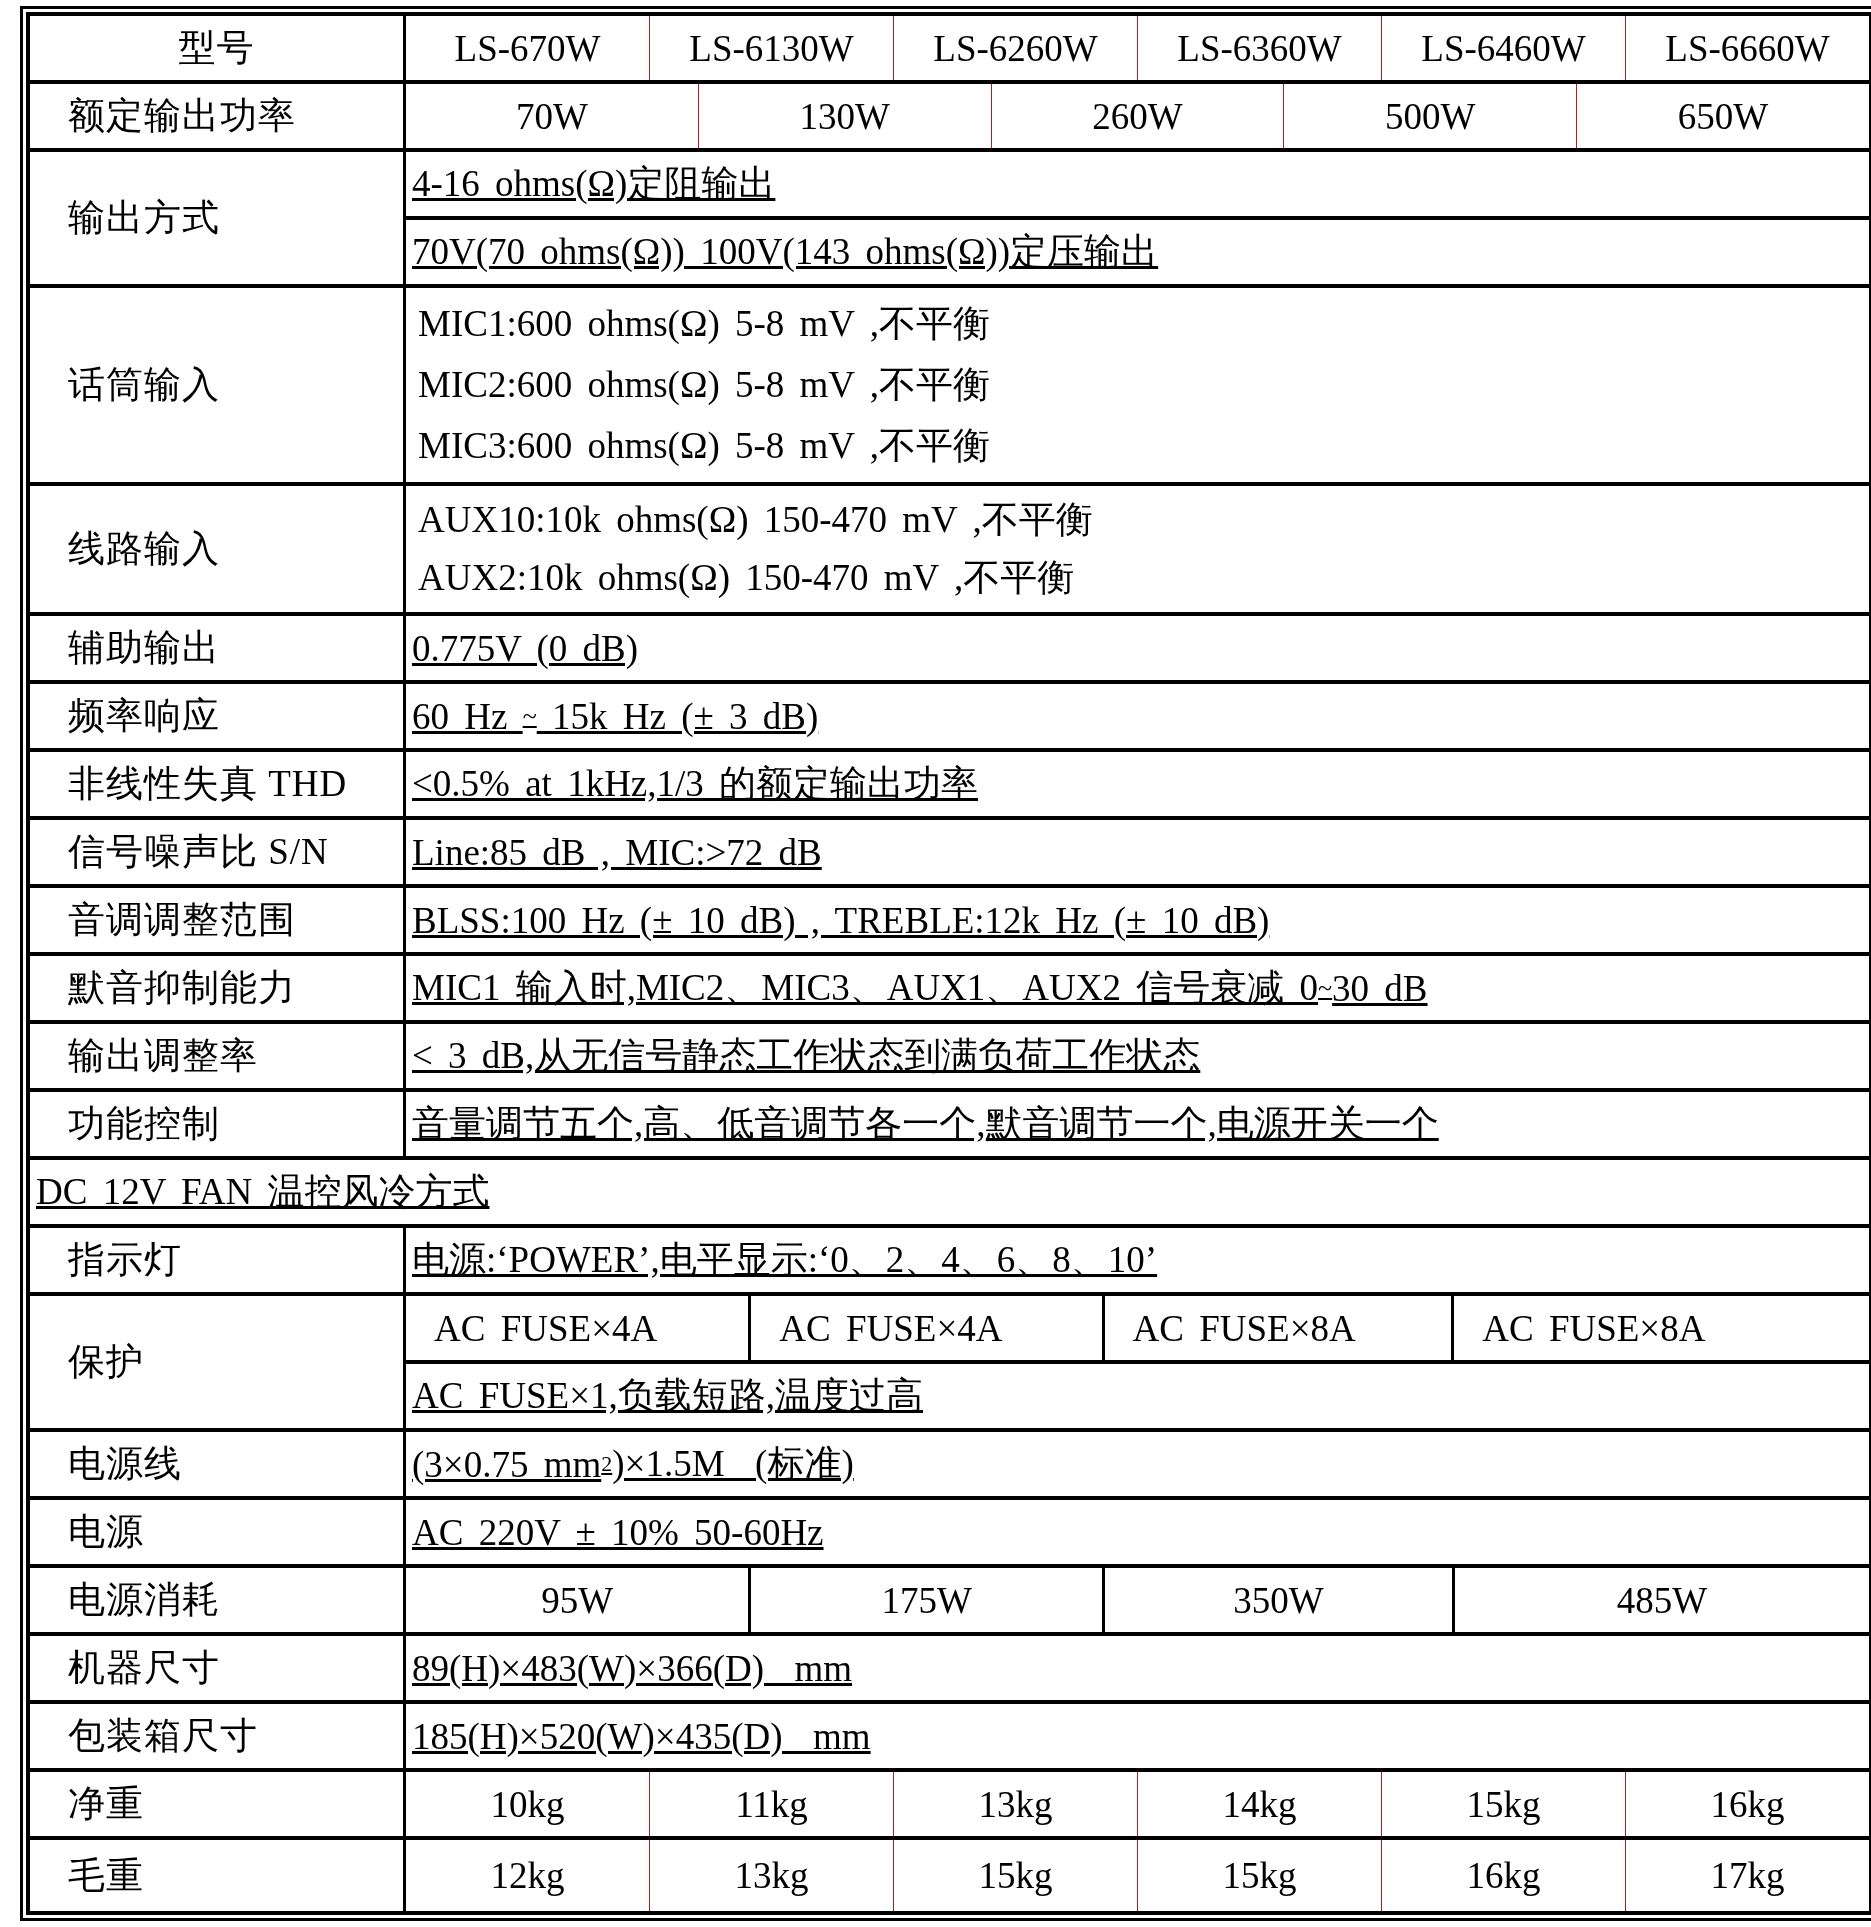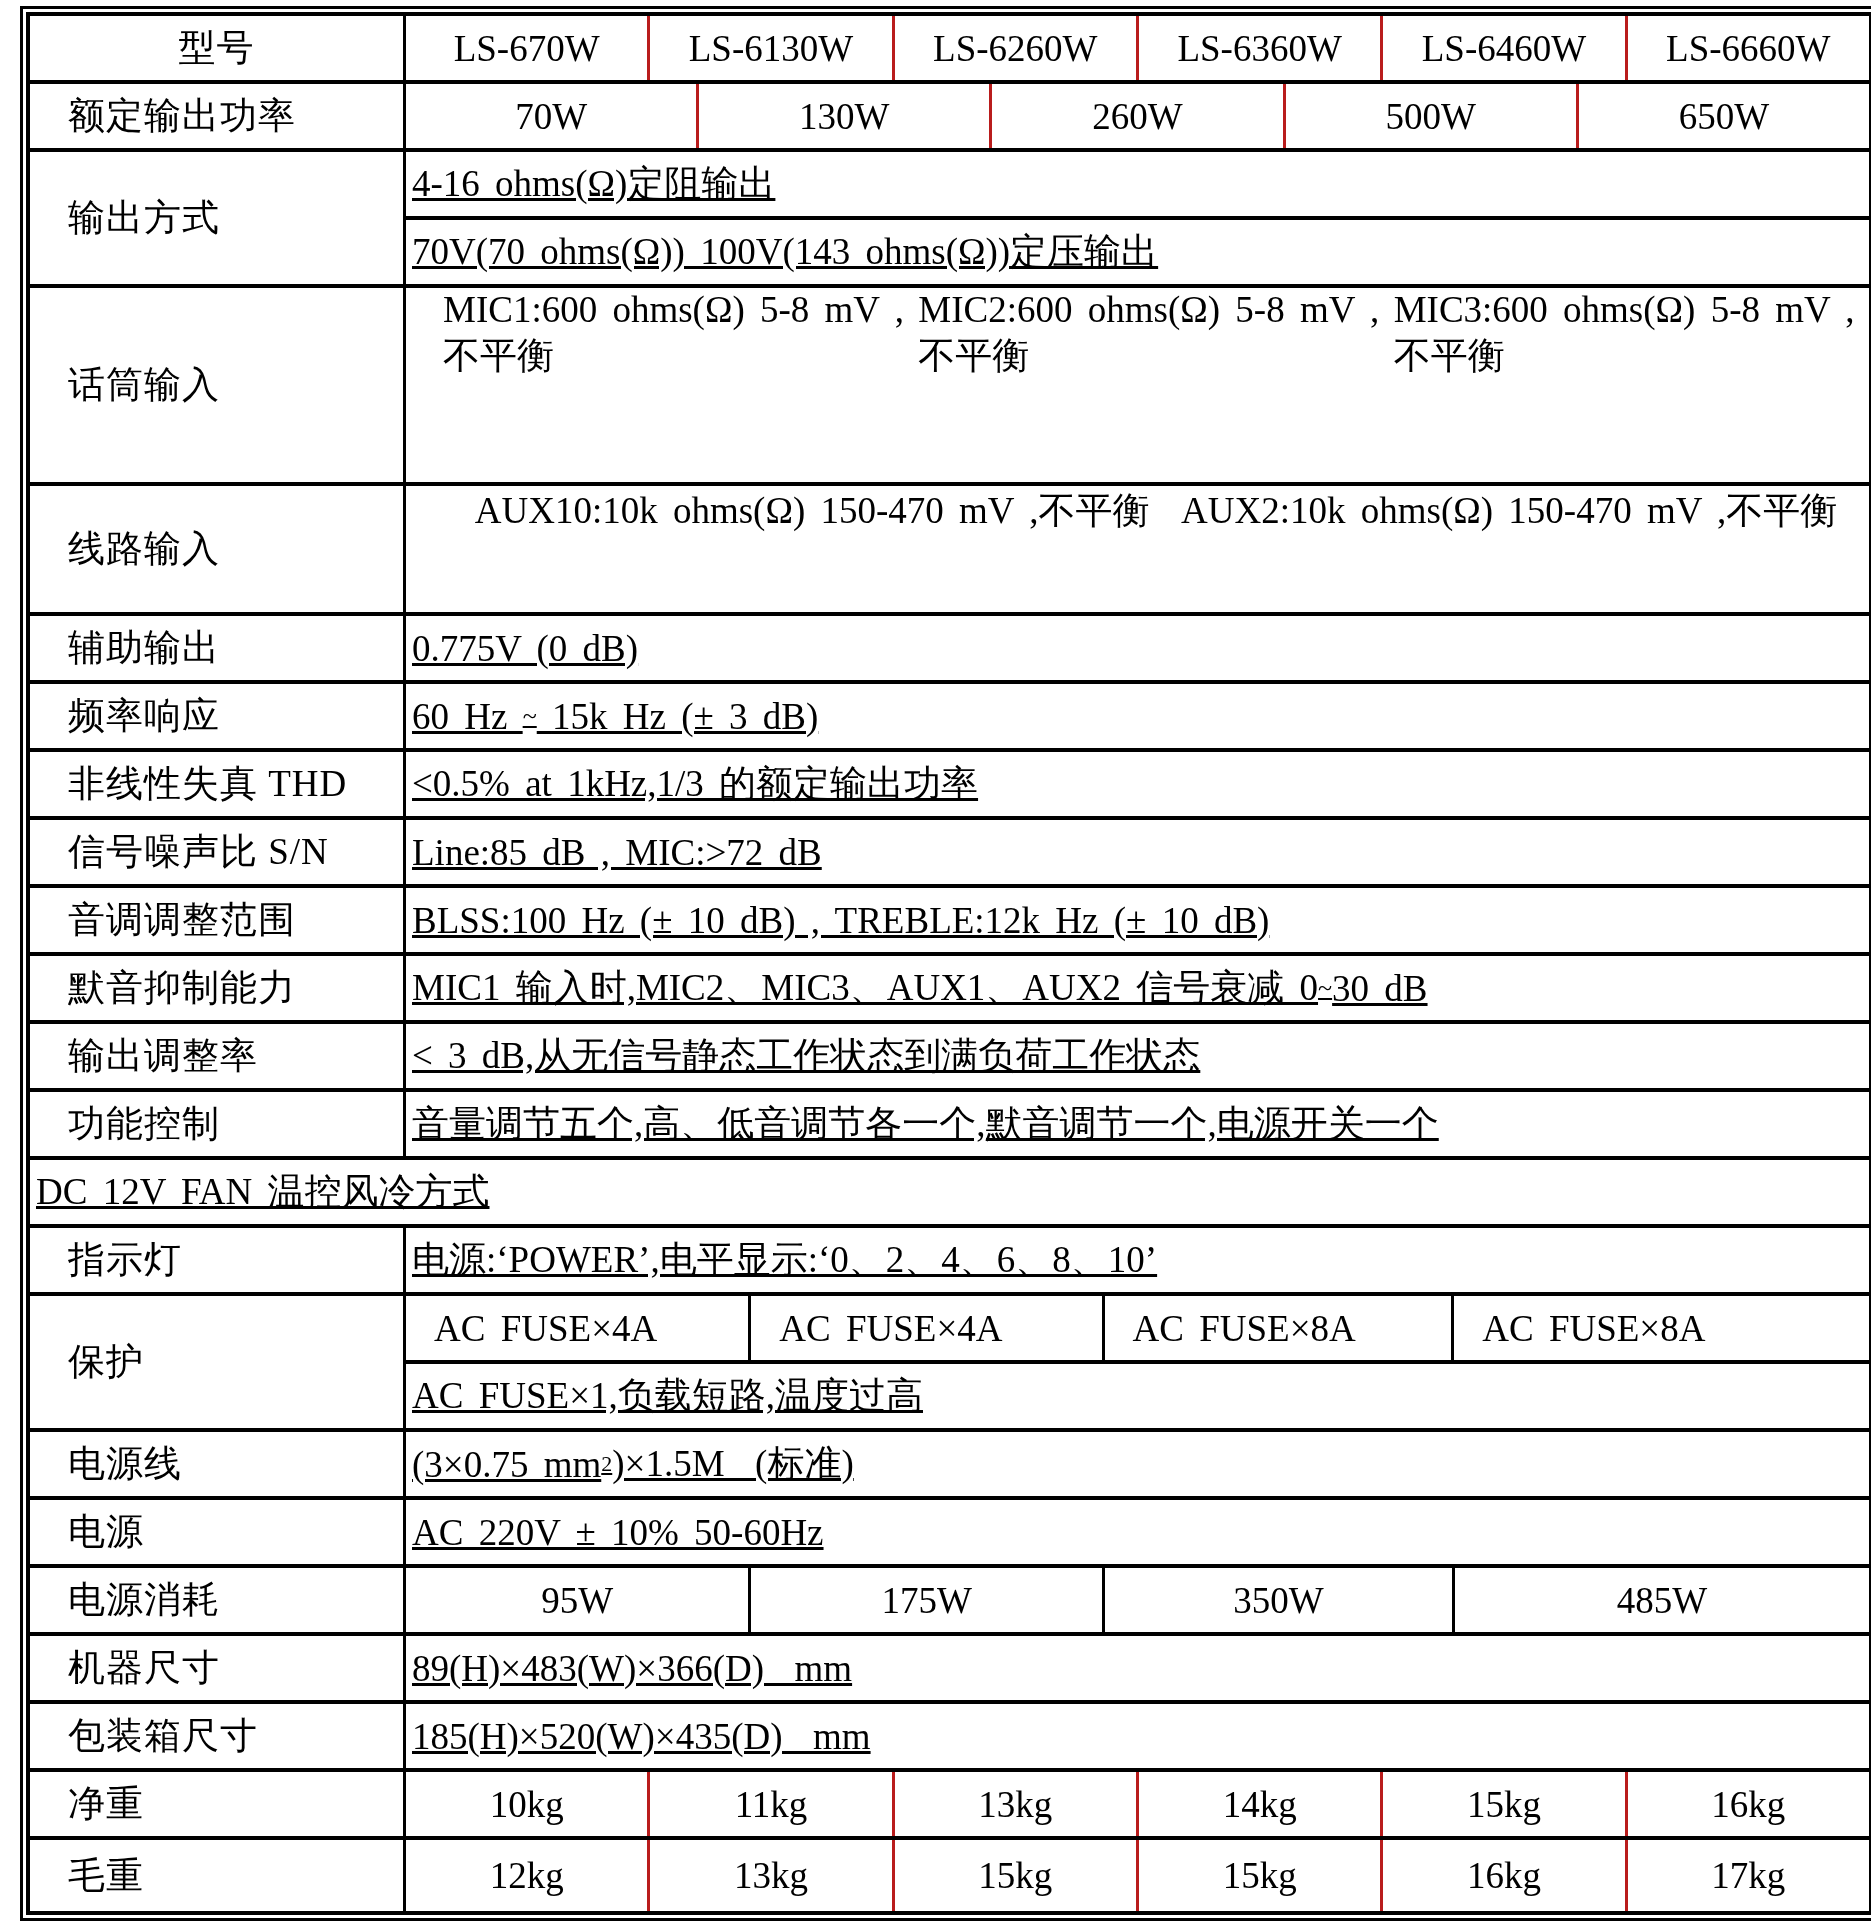--- a/index.html
+++ b/index.html
@@ -56,42 +56,42 @@
     display: flex;
     align-items: center;
     padding-left: 6px;
     box-sizing: border-box;
     white-space: pre-wrap;
     word-spacing: 6px;
     text-decoration: underline;
   }
   .dcell {
     flex: 1;
-    border-right: 3px solid #b91c1c;
+    border-right: 1px solid #b91c1c;
     box-sizing: border-box;
     display: flex;
     align-items: center;
     justify-content: center;
     white-space: pre-wrap;
   }
   .dcell:last-child { border-right: none; }
   .group-body { flex: 1; display: flex; flex-direction: column; }
   .subrow {
     flex: 1;
     border-bottom: 4px solid #000;
     display: flex;
     box-sizing: border-box;
   }
   .subrow:last-child { border-bottom: none; }
   .mlcell {
     flex: 1;
     display: flex;
-    flex-direction: row;
+    flex-direction: column;
     justify-content: space-evenly;
-    padding-left: 37px;
+    padding-left: 12px;
     box-sizing: border-box;
   }
   .mlcell .line { white-space: pre-wrap; word-spacing: 6px; }
   .fcell {
     border-right: 3px solid #000;
     box-sizing: border-box;
     display: flex;
     align-items: center;
     padding-left: 28px;
     white-space: pre-wrap;

